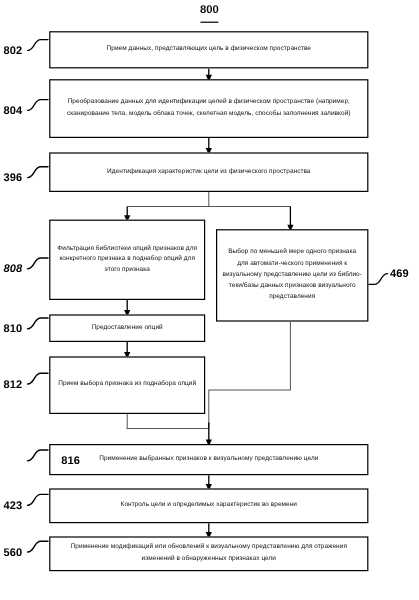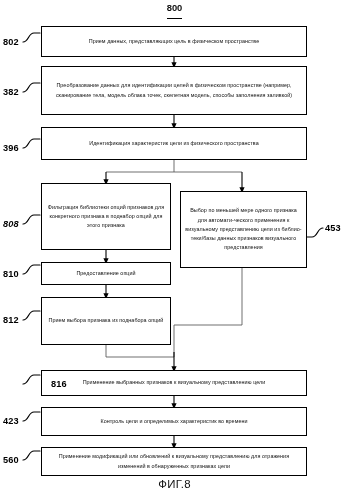--- a/index.html
+++ b/index.html
@@ -124,24 +124,23 @@
 
   <div class="box" style="left:41px;top:407px;width:266px;height:29px;">
     <span>Контроль цели и определимых характеристик во времени</span>
   </div>
 
   <div class="box" style="left:41px;top:447px;width:266px;height:29px;">
     <span>Применение модификаций или обновлений к визуальному представлению для отражения изменений в обнаруженных признаках цели</span>
   </div>
 
   <div class="ref" style="left:3px;top:37px;">802</div>
-  <div class="ref" style="left:3px;top:87px;">382</div>
+  <div class="ref" style="left:3px;top:87px;">804</div>
   <div class="ref" style="left:3px;top:143px;">396</div>
   <div class="ref" style="left:3px;top:219px;font-style:italic;">808</div>
   <div class="ref" style="left:3px;top:269px;">810</div>
   <div class="ref" style="left:3px;top:315px;">812</div>
-  <div class="ref" style="left:325px;top:223px;">453</div>
+  <div class="ref" style="left:325px;top:223px;">469</div>
   <div class="ref" style="left:3px;top:379px;padding-left:48px;">816</div>
   <div class="ref" style="left:3px;top:416px;">423</div>
   <div class="ref" style="left:3px;top:455px;">560</div>
 
-  <div id="caption">ФИГ.8</div>
 </div>
 
 </body></html>

